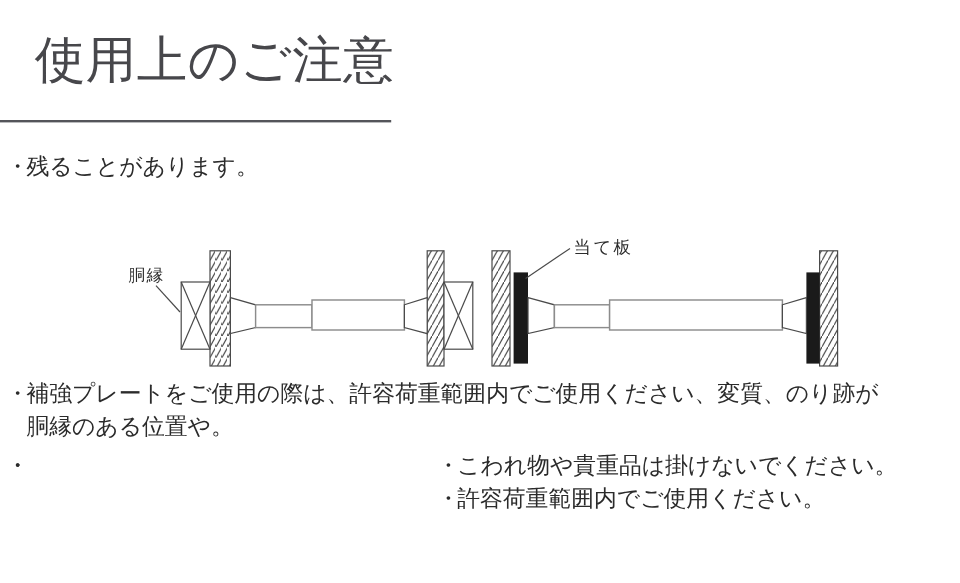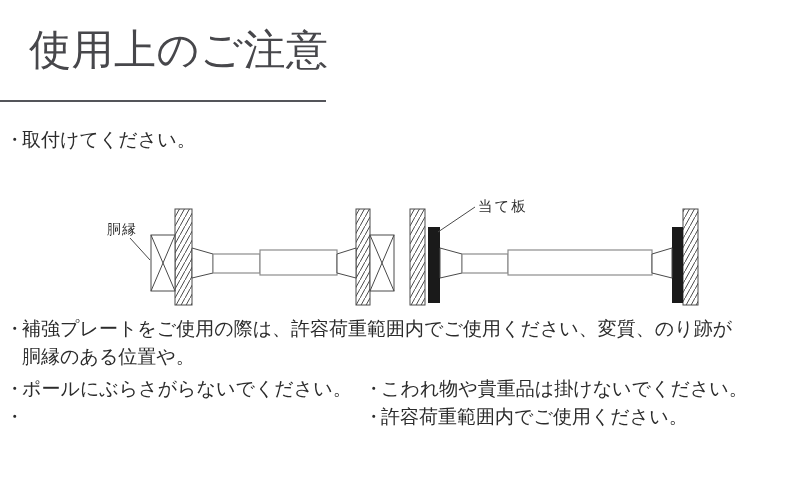--- a/index.html
+++ b/index.html
@@ -38,21 +38,21 @@
 </head>
 <body>
 
 <div id="page">
 
   <h1 class="title">使用上のご注意</h1>
   <div class="title-rule"></div>
 
   <div class="para" id="para1">
     <span class="bullet">・</span>
-    <div class="pline">取付けてください。</div>
+    <div class="pline">残ることがあります。</div>
   </div>
 
   <svg id="diagram-svg" width="620" height="125" viewBox="0 0 620 125">
     <defs>
       <pattern id="hatch" patternUnits="userSpaceOnUse" width="5" height="9">
         <path d="M0,9 L5,0" stroke="#4a4a4a" stroke-width="1" fill="none"></path>
       </pattern>
     </defs>
 
     <g>
@@ -104,21 +104,20 @@
 
   <div class="para" id="para2">
     <span class="bullet">・</span>
     <div class="pline">補強プレートをご使用の際は、許容荷重範囲内でご使用ください、変質、のり跡が</div>
     <div class="pline">胴縁のある位置や。</div>
   </div>
 
   <div class="para" id="col-left">
     <div class="pline">
       <span class="bullet">・</span>
-      <span>ポールにぶらさがらないでください。</span>
     </div>
     <div class="pline">
       <span class="bullet">・</span>
     </div>
   </div>
 
   <div class="para" id="col-right">
     <div class="pline">
       <span class="bullet">・</span>
       <span>こわれ物や貴重品は掛けないでください。</span>

